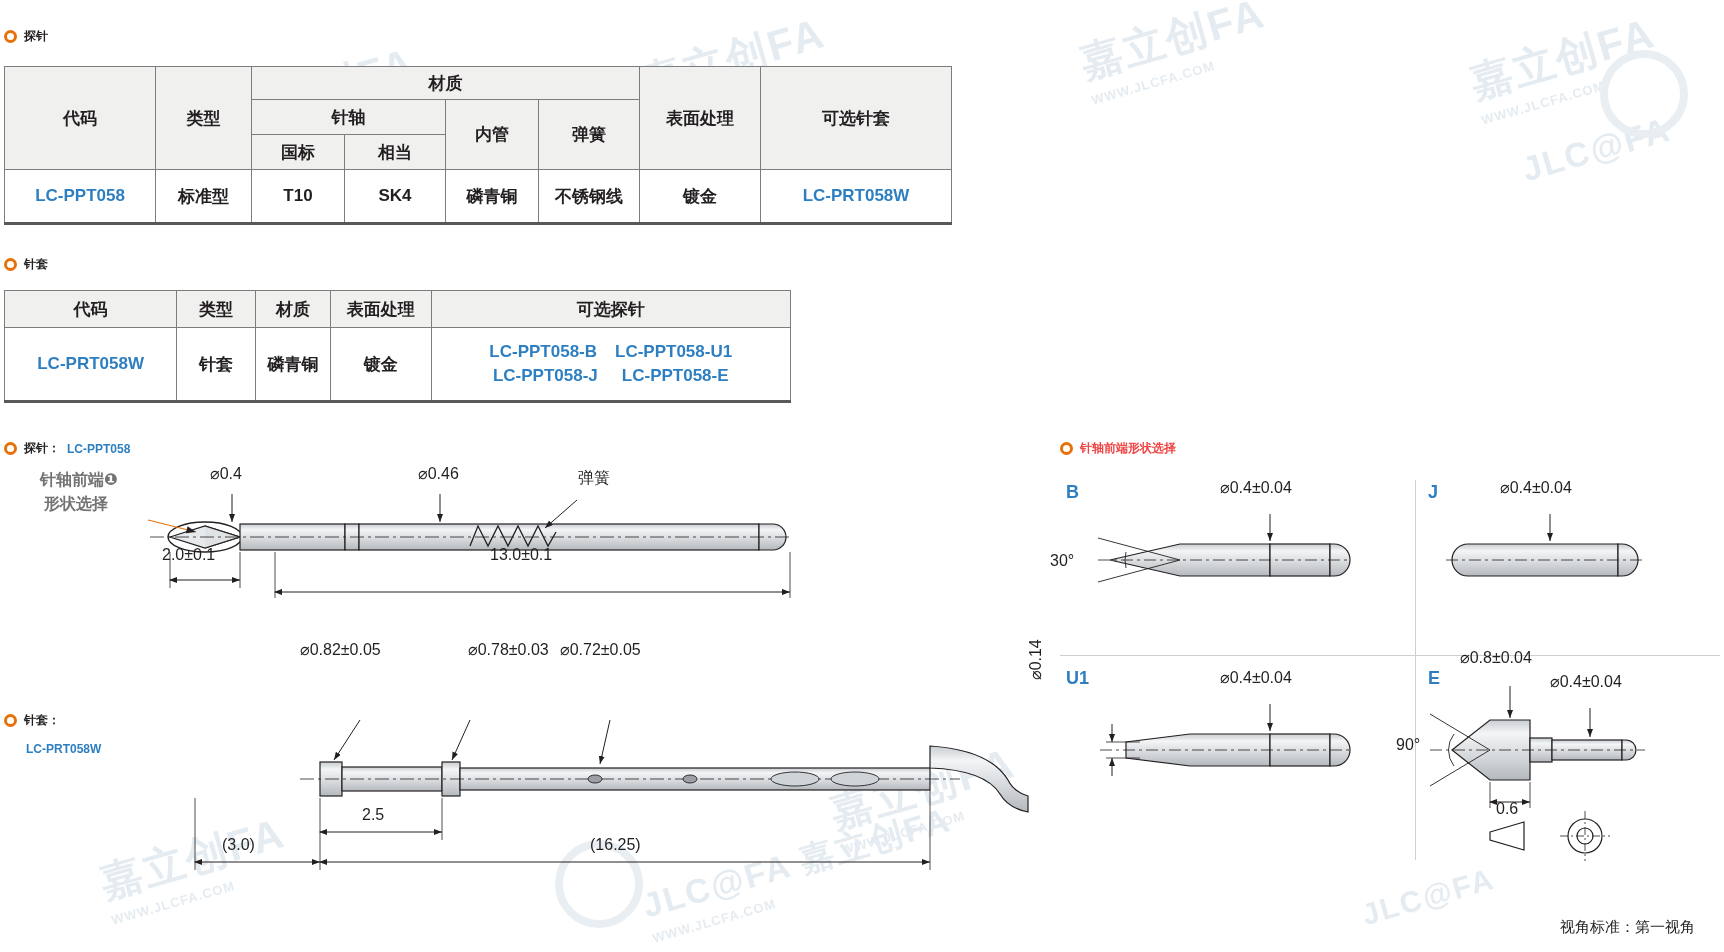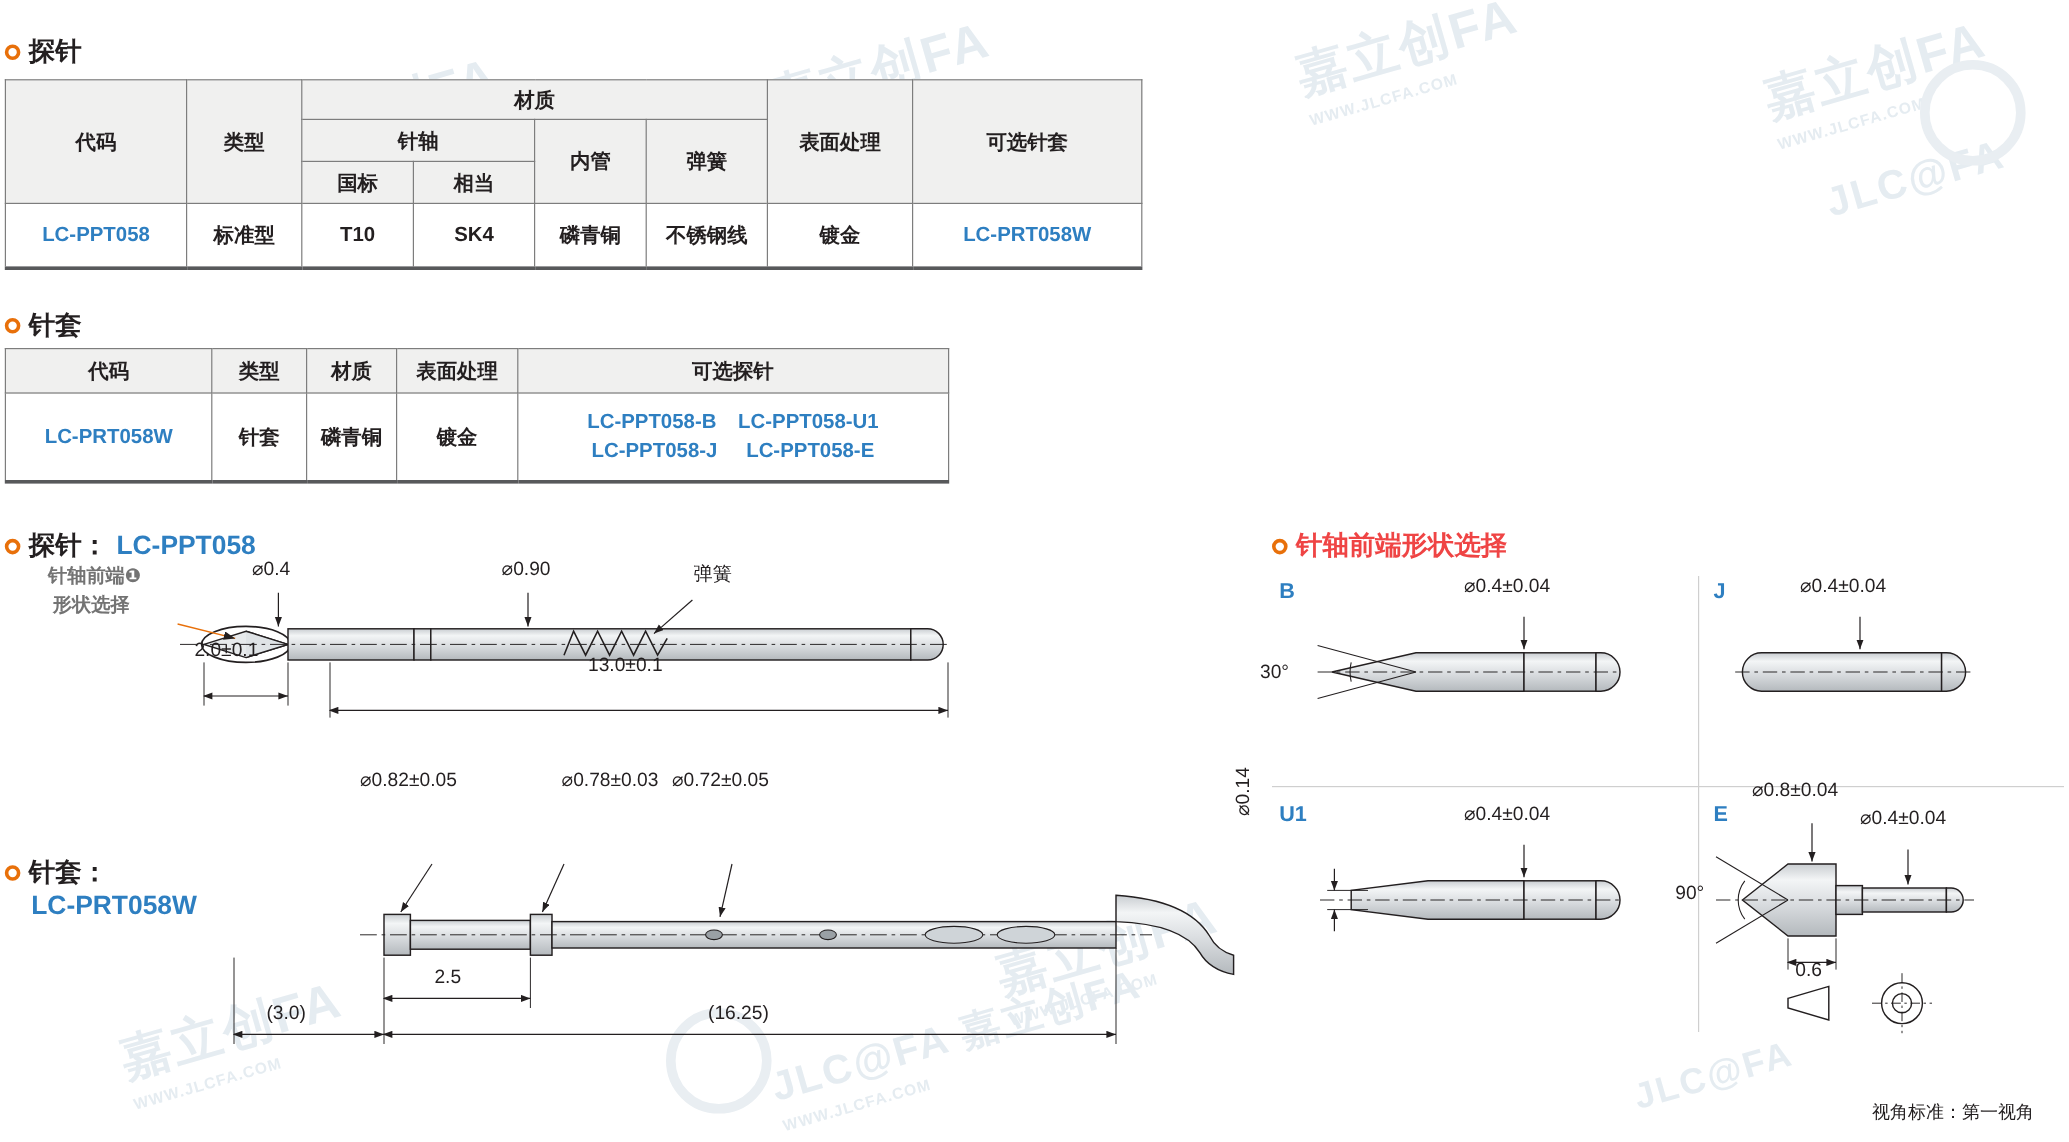--- a/index.html
+++ b/index.html
@@ -12,21 +12,21 @@
 
   
   .wm{position:absolute;color:#e9eef2;font-weight:bold;white-space:nowrap;
       pointer-events:none;user-select:none;}
   .wm .big{font-size:42px;letter-spacing:2px;color:#e5ecf1;}
   .wm .small{font-size:13px;letter-spacing:1px;color:#e5ecf1;display:block;margin-top:2px;}
   .wm-ring{position:absolute;border:8px solid #e9eef2;border-radius:50%;width:72px;height:72px;}
 
   
   .title{position:absolute;left:4px;top:2px;font-size:19px;font-weight:bold;letter-spacing:.2px;}
-  .sec{position:absolute;display:flex;align-items:center;gap:7px;font-size:22px;font-weight:bold;}
+  .sec{position:absolute;display:flex;align-items:center;gap:7px;font-size:12px;font-weight:bold;}
   .bullet{width:13px;height:13px;border:3px solid #e8700a;border-radius:50%;box-sizing:border-box;flex:none;}
   .sec .blue{color:#2e7fc1;font-weight:bold;}
   .sec-orange{color:#ef4444;}
 
   
   table{border-collapse:collapse;position:absolute;background:#fff;}
   table td,table th{border:1px solid #7d7d7d;text-align:center;font-size:17px;font-weight:bold;padding:0;}
   thead td{background:#f0f0ef;}
   .code{color:#2e7fc1;}
   .nb{border-bottom:3px solid #58595b !important;}
@@ -197,23 +197,23 @@
       <line x1="240" y1="72" x2="240" y2="108" stroke="#231f20" stroke-width="0.8"></line>
       <line x1="170" y1="100" x2="240" y2="100" stroke="#231f20" stroke-width="1" marker-start="url(#arS)" marker-end="url(#ar)"></line>
 
       <line x1="275" y1="72" x2="275" y2="118" stroke="#231f20" stroke-width="0.8"></line>
       <line x1="790" y1="72" x2="790" y2="118" stroke="#231f20" stroke-width="0.8"></line>
       <line x1="275" y1="112" x2="790" y2="112" stroke="#231f20" stroke-width="1" marker-start="url(#arS)" marker-end="url(#ar)"></line>
     </svg>
     <div class="lbl o" style="left:40px;top:-10px;">针轴前端❶</div>
     <div class="lbl o" style="left:44px;top:14px;">形状选择</div>
     <div class="lbl" style="left:210px;top:-16px;">⌀0.4</div>
-    <div class="lbl" style="left:418px;top:-16px;">⌀0.90</div>
+    <div class="lbl" style="left:418px;top:-16px;">⌀0.46</div>
     <div class="lbl" style="left:578px;top:-12px;">弹簧</div>
-    <div class="lbl" style="left:162px;top:54px;">2.0±0.1</div>
+    <div class="lbl" style="left:162px;top:66px;">2.0±0.1</div>
     <div class="lbl" style="left:490px;top:66px;">13.0±0.1</div>
   </div>
 
   <div class="sec" style="left:4px;top:712px;">
     <span class="bullet"></span>
     <span>针套：</span>
   </div>
   <div class="sec blue" style="left:26px;top:742px;">
     <span class="blue">LC-PRT058W</span>
   </div>

